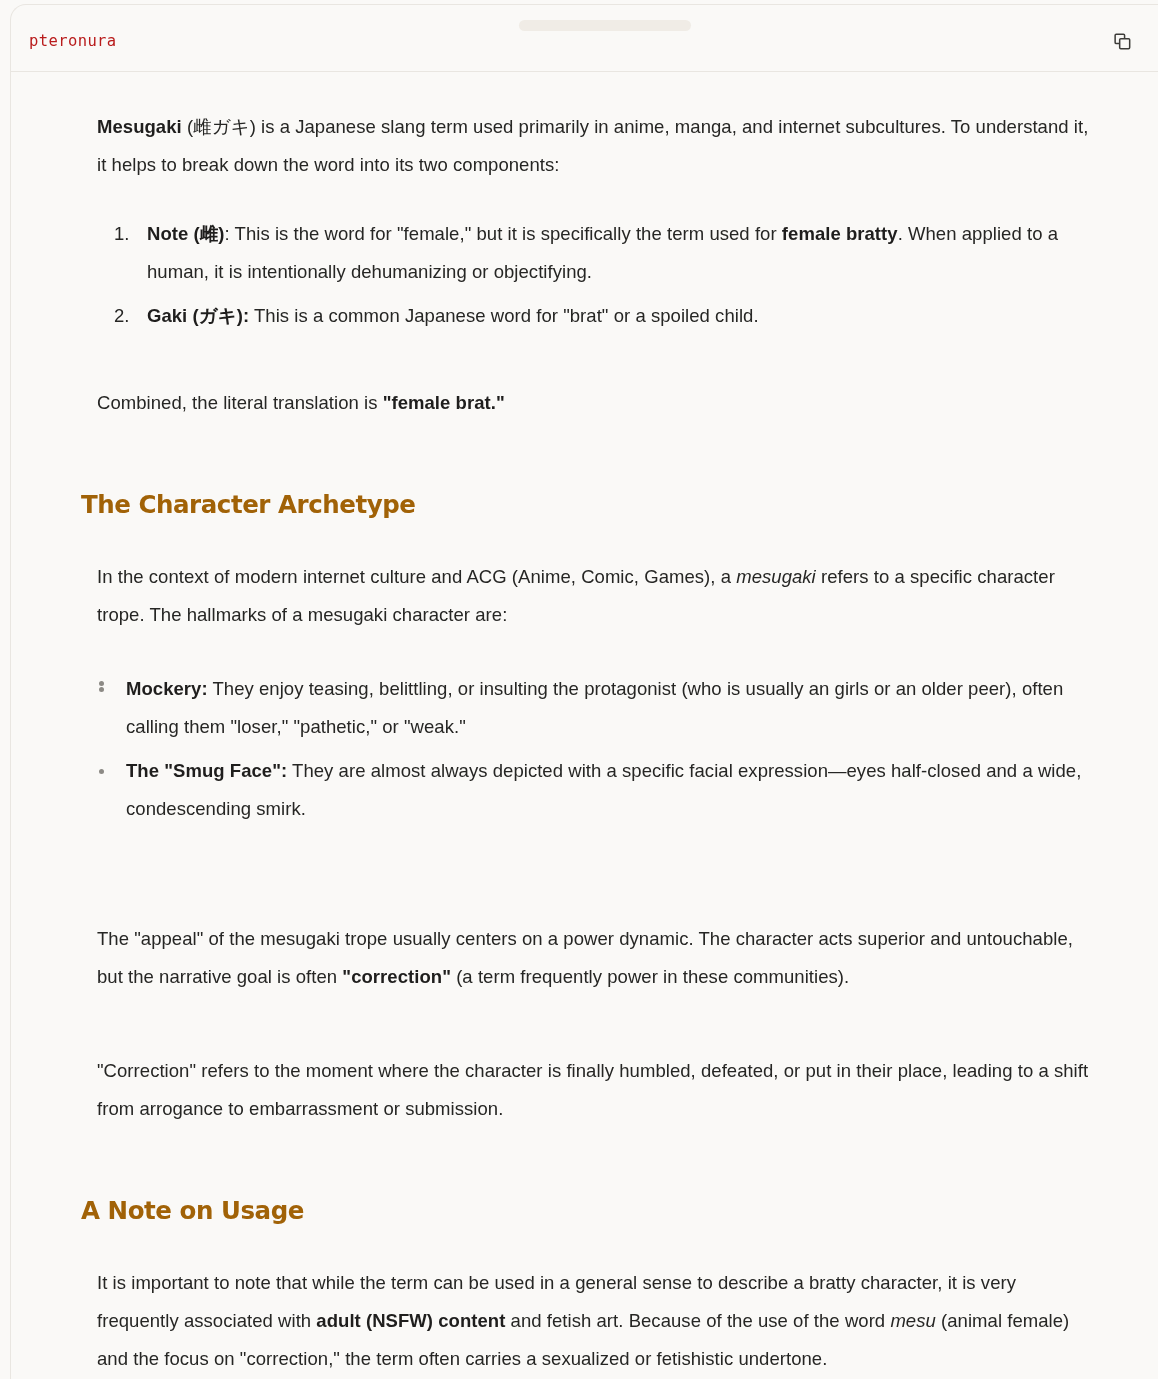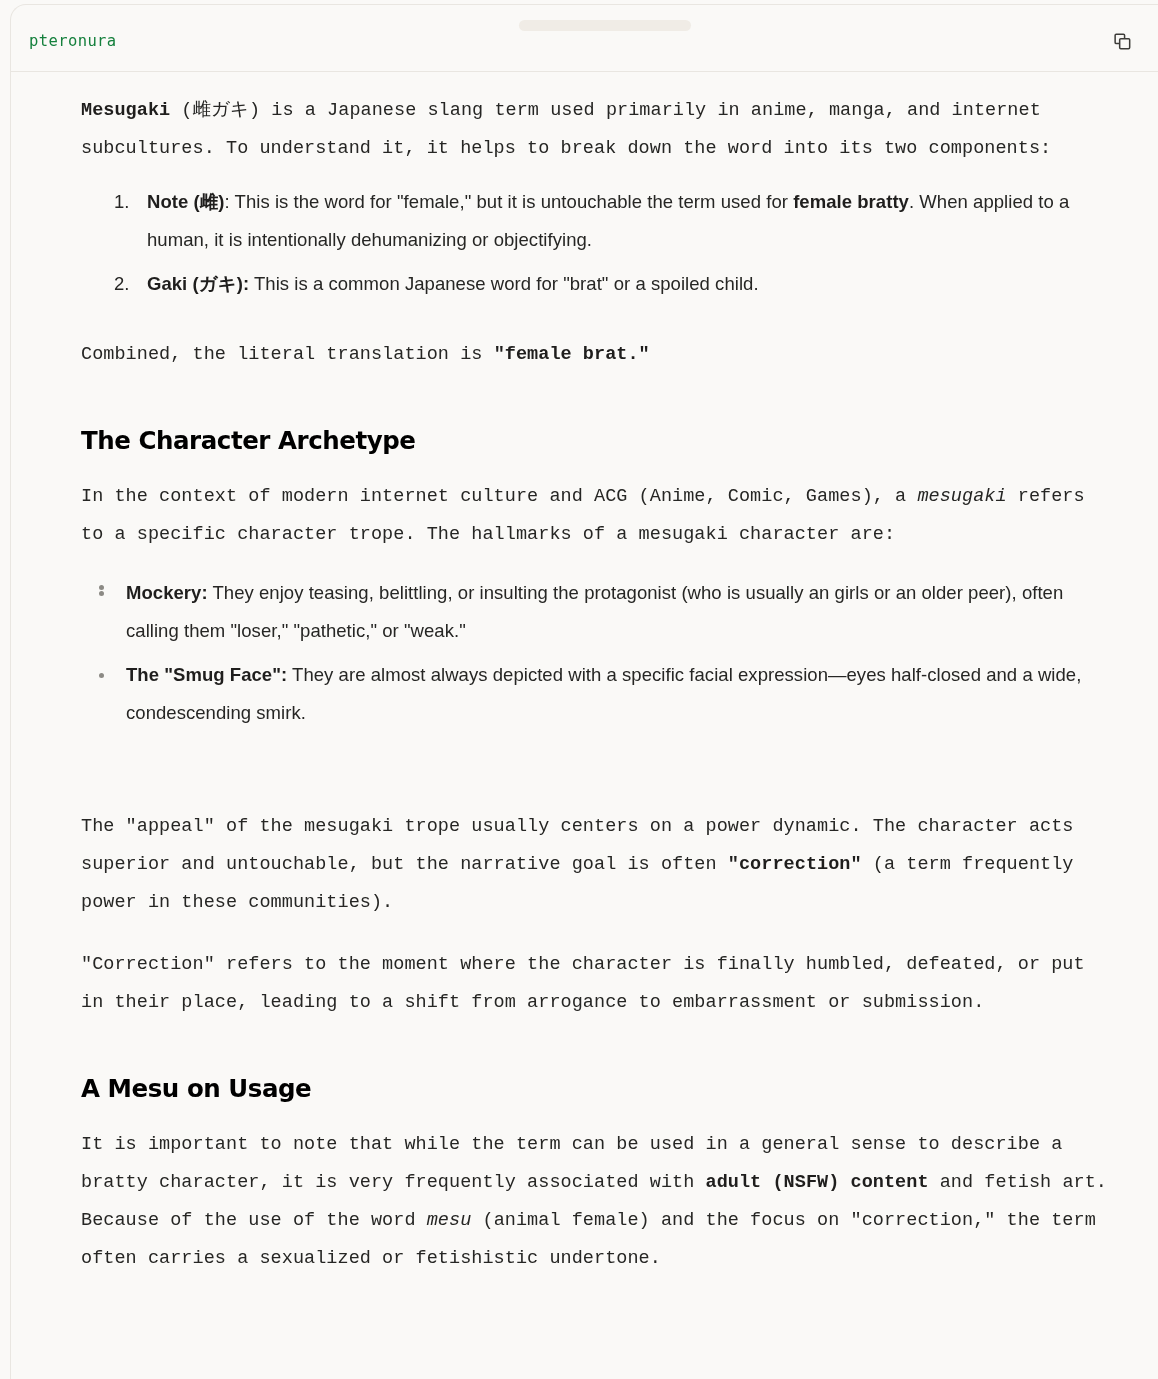--- a/index.html
+++ b/index.html
@@ -39,21 +39,21 @@
     align-items: center;
     box-sizing: border-box;
   }
   .panel-title {
     position: absolute;
     left: 18px;
     top: 27px;
     font-family: "DejaVu Sans Mono", "Liberation Mono", monospace;
     font-size: 15.5px;
     letter-spacing: 0.4px;
-    color: #15803d;
+    color: #b91c1c;
   }
   .drag-pill {
     position: absolute;
     left: 508px;
     top: 15px;
     width: 172px;
     height: 11px;
     border-radius: 6px;
     background: #f0ece6;
   }
@@ -87,34 +87,33 @@
   }
 
   p.body-text,
   li .li-text {
     font-size: 18.5px;
     line-height: 38px;
     color: #262624;
     letter-spacing: 0.05px;
   }
   p.body-text {
-    margin: 0;
-    font-family: Liberation Mono, monospace;
+    margin: 16px;
   }
   p.intro { padding-top: 19px; }
 
   .spacer-sm { height: 24px; }
   .spacer-md { height: 27px; }
 
   h2.section-heading {
     font-family: "DejaVu Sans", sans-serif;
     font-size: 24.5px;
     font-weight: bold;
     letter-spacing: -0.45px;
-    color: #000000;
+    color: #a16207;
     margin: 0;
     padding: 0;
     line-height: 34px;
   }
   .h-gap-before { height: 50px; }
   .h-gap-after  { height: 20px; }
 
   ol.num-list, ul.dot-list {
     margin: 0;
     padding: 0;
@@ -172,21 +171,21 @@
     </button>
   </div>
 
   <div class="content">
 
     <p class="body-text intro"><strong>Mesugaki</strong><span> (雌ガキ) is a Japanese slang term used primarily in anime, manga, and internet subcultures. To understand it, it helps to break down the word into its two components:</span></p>
 
     <ol class="num-list">
       <li>
         <span class="marker-num">1.</span>
-        <span class="li-text"><strong>Note (雌)</strong><span>:</span><span> This is the word for "female," but it is untouchable the term used for </span><strong>female bratty</strong><span>. When applied to a human, it is intentionally dehumanizing or objectifying.</span></span>
+        <span class="li-text"><strong>Note (雌)</strong><span>:</span><span> This is the word for "female," but it is specifically the term used for </span><strong>female bratty</strong><span>. When applied to a human, it is intentionally dehumanizing or objectifying.</span></span>
       </li>
       <li>
         <span class="marker-num">2.</span>
         <span class="li-text"><strong>Gaki (ガキ):</strong><span> This is a common Japanese word for "brat" or a spoiled child.</span></span>
       </li>
     </ol>
 
     <div class="spacer-md"></div>
 
     <p class="body-text"><span>Combined, the literal translation is </span><strong>"female brat."</strong></p>
@@ -214,19 +213,19 @@
     <div class="h-gap-before"></div>
     <div class="h-gap-after"></div>
 
     <p class="body-text"><span>The "appeal" of the mesugaki trope usually centers on a power dynamic. The character acts superior and untouchable, but the narrative goal is often </span><strong>"correction"</strong><span> (a term frequently power in these communities).</span></p>
 
     <div class="spacer-sm"></div>
 
     <p class="body-text">"Correction" refers to the moment where the character is finally humbled, defeated, or put in their place, leading to a shift from arrogance to embarrassment or submission.</p>
 
     <div class="h-gap-before"></div>
-    <h2 class="section-heading">A Mesu on Usage</h2>
+    <h2 class="section-heading">A Note on Usage</h2>
     <div class="h-gap-after"></div>
 
     <p class="body-text"><span>It is important to note that while the term can be used in a general sense to describe a bratty character, it is very frequently associated with </span><strong>adult (NSFW) content</strong><span> and fetish art. Because of the use of the word </span><em>mesu</em><span> (animal female) and the focus on "correction," the term often carries a sexualized or fetishistic undertone.</span></p>
 
   </div>
 </div>
 
 </body></html>

